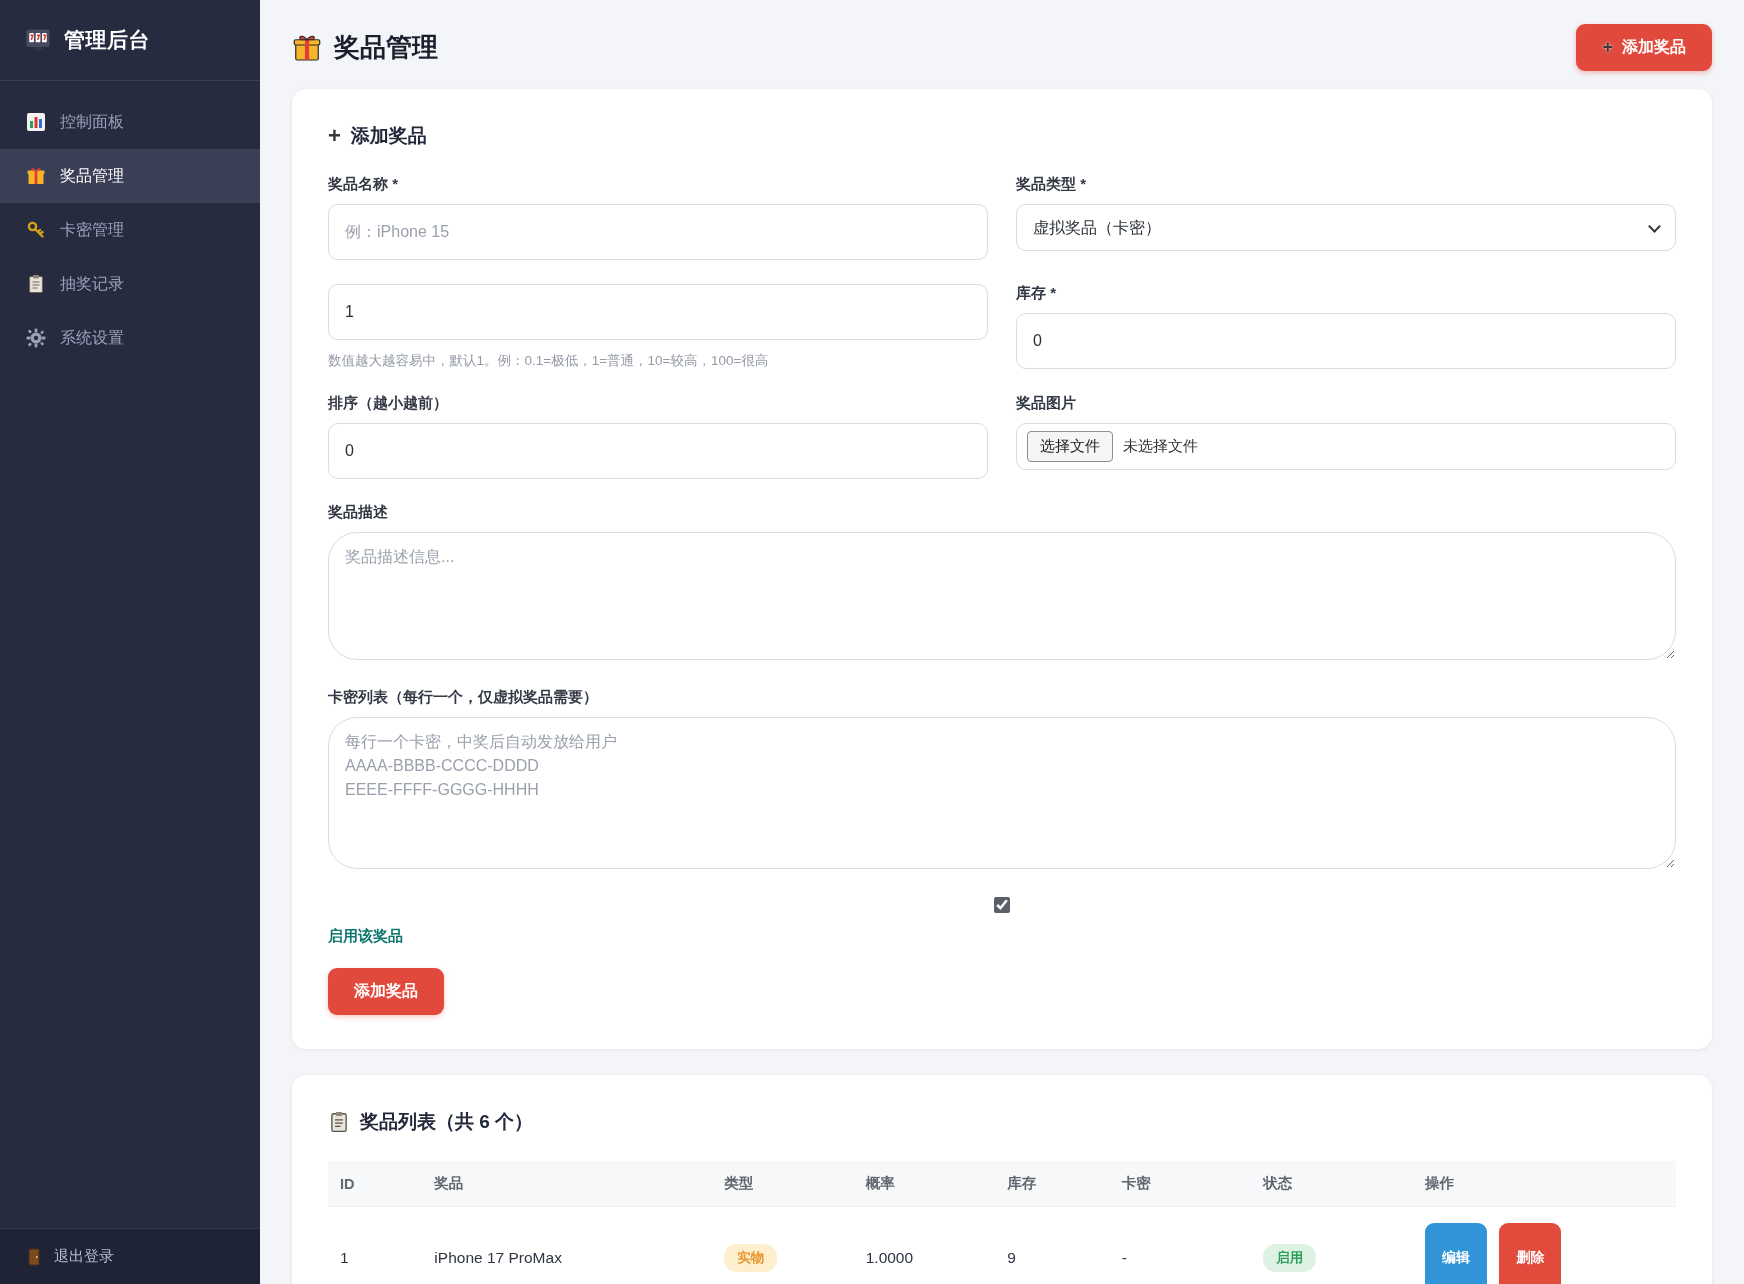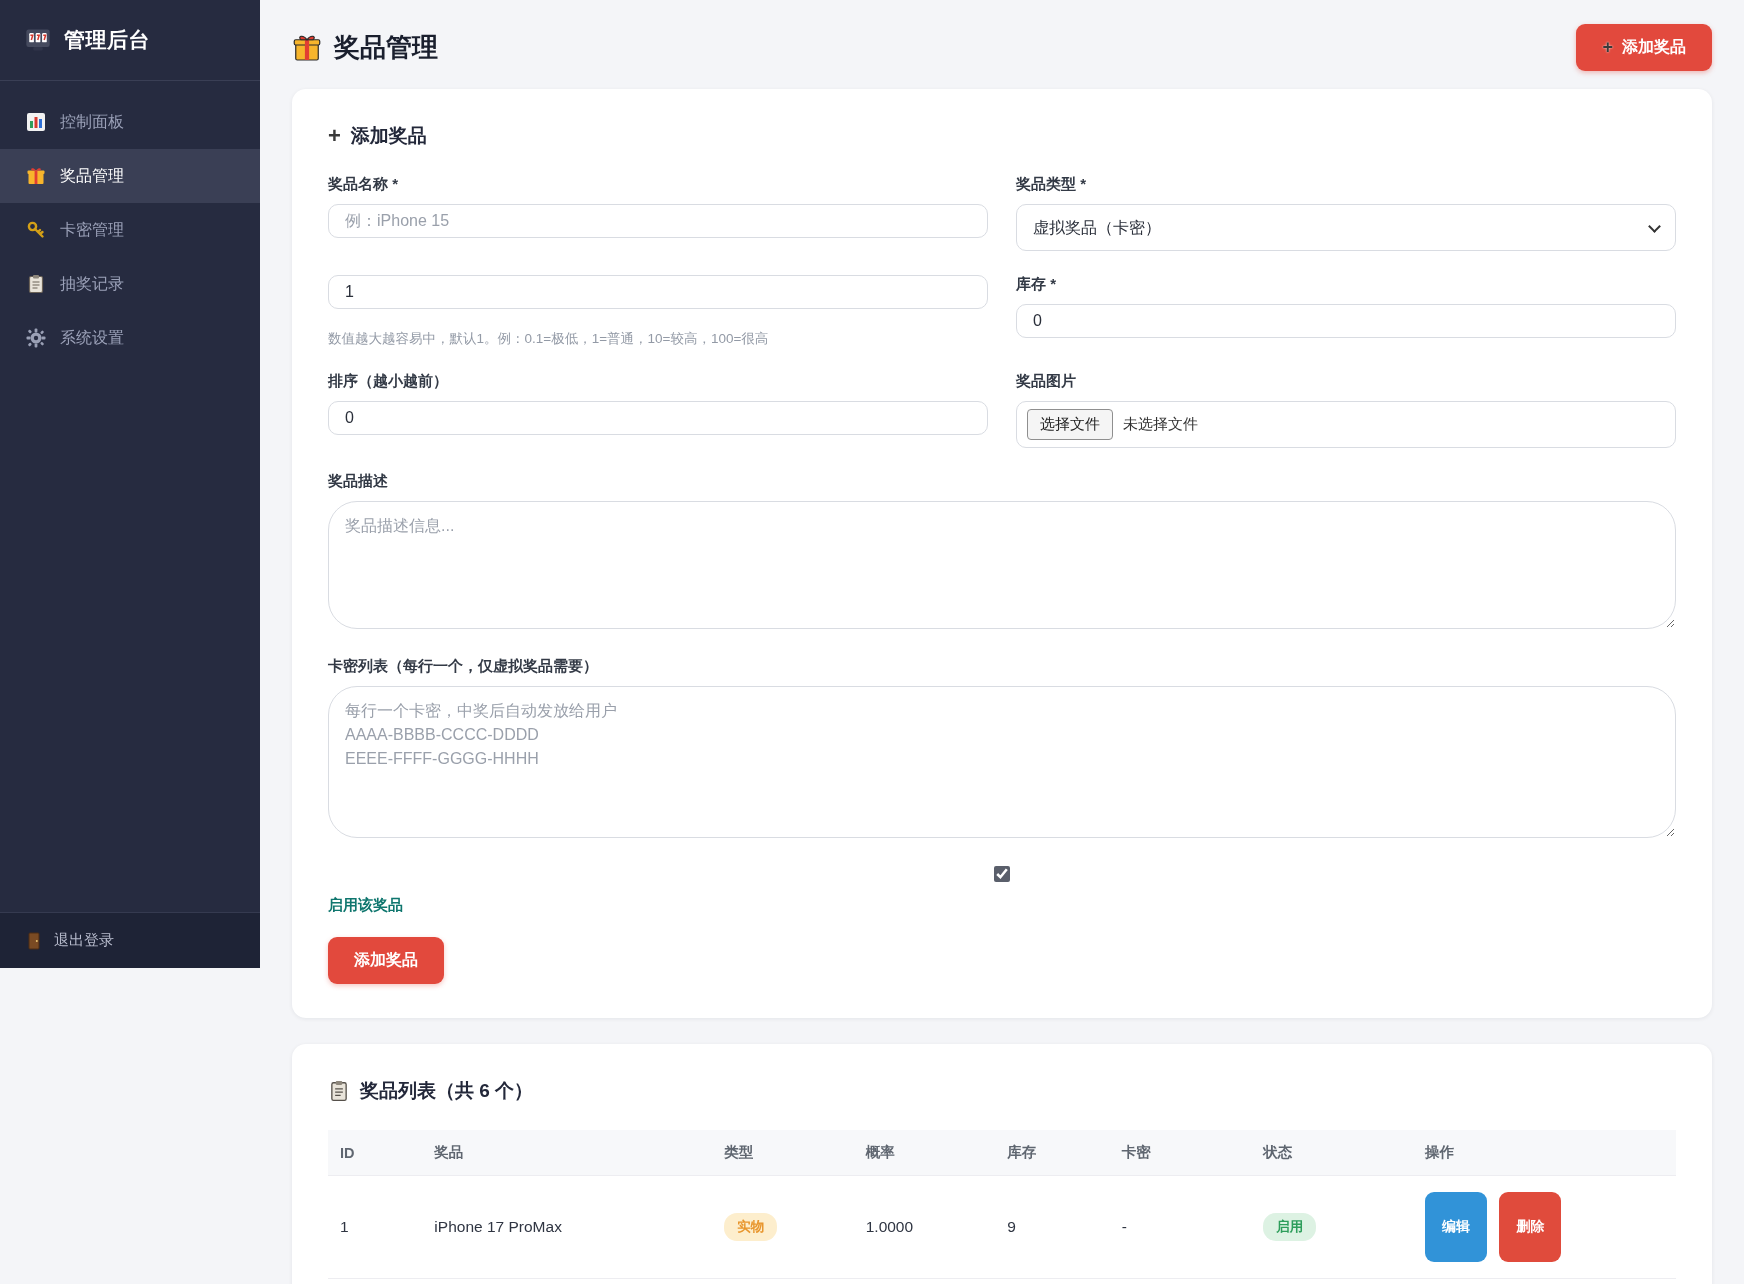--- a/index.html
+++ b/index.html
@@ -3,21 +3,21 @@
 <meta charset="utf-8">
 <style>
   * { margin:0; padding:0; box-sizing:border-box; }
   html,body { width:1744px; height:1284px; overflow:hidden; }
   body {
     font-family:"Liberation Sans","DejaVu Sans",sans-serif;
     background:#f4f5f8; color:#2a2f3a; display:flex;
   }
   
   .sidebar {
-    width:260px; min-width:260px; height:968px; background:#262b40;
+    width:260px; min-width:260px; height:1284px; background:#262b40;
     display:flex; flex-direction:column; color:#a9aec2;
   }
   .logo {
     display:flex; align-items:center; gap:12px; padding:26px 24px;
     border-bottom:1px solid #3a3f55;
   }
   .logo-title { color:#ffffff; font-size:21px; font-weight:bold; letter-spacing:.5px; }
   .nav { flex:1; padding-top:14px; }
   .nav-item {
     display:flex; align-items:center; gap:14px; height:54px; padding:0 26px;
@@ -51,30 +51,30 @@
     color:#23283a; margin-bottom:26px;
   }
   
   .form-grid2 { display:grid; grid-template-columns:1fr 1fr; column-gap:28px; }
   .form-group { margin-bottom:24px; }
   .form-label { display:block; font-size:15px; font-weight:bold; color:#333a46; margin-bottom:10px; }
   .form-input, .form-select, .form-textarea, .file-box {
     width:100%; border:1px solid #d9dce2; border-radius:10px; background:#fff;
     font-size:16px; color:#2a2f3a; font-family:inherit;
   }
-  .form-input { height:34px; padding:0 16px; }
+  .form-input { height:56px; padding:0 16px; }
   .form-input::placeholder, .form-textarea::placeholder { color:#9aa0ab; }
   .select-wrap { position:relative; }
   .form-select { height:47px; padding:0 40px 0 16px; appearance:none; -webkit-appearance:none; cursor:pointer; }
   .select-caret {
     position:absolute; right:17px; top:18px; width:9px; height:9px;
     border-right:2px solid #333; border-bottom:2px solid #333; transform:rotate(45deg);
     pointer-events:none;
   }
-  .form-help { font-size:13.5px; color:#939aa6; margin-top:21px; }
+  .form-help { font-size:13.5px; color:#939aa6; margin-top:12px; }
   .file-box { height:47px; display:flex; align-items:center; gap:10px; padding:0 10px; }
   .file-btn {
     border:1px solid #8f8f8f; background:#f5f5f5; border-radius:4px;
     font-size:15px; color:#222; padding:5px 12px; cursor:pointer; font-family:inherit;
   }
   .file-status { font-size:15px; color:#333; }
   .form-textarea { padding:12px 16px; resize:vertical; line-height:1.5;border-radius:29px; }
   .ta-desc { height:128px; }
   .ta-cards { height:152px; }
   .check-row { text-align:center; margin:6px 0 2px; }

